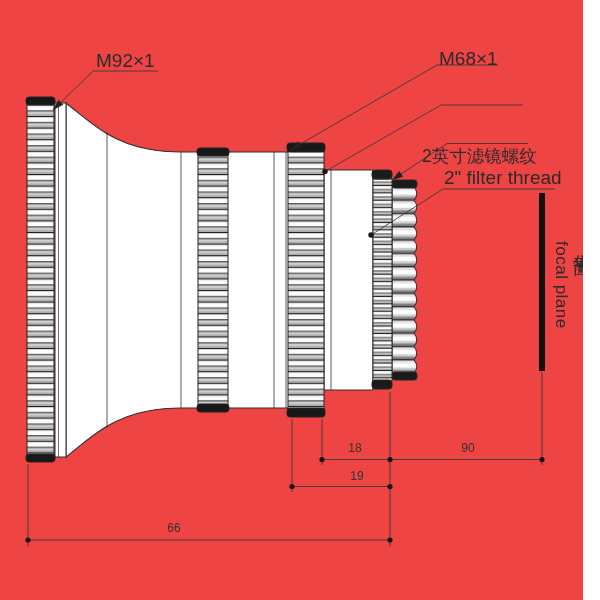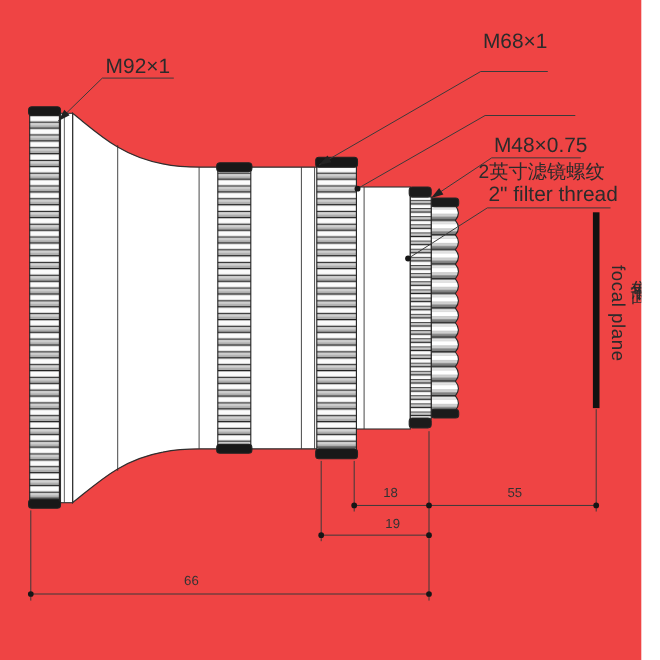--- a/index.html
+++ b/index.html
@@ -147,27 +147,26 @@
       <polyline points="528,143.5 447,143.5 392,180" marker-end="url(#arrow)"></polyline>
       <polyline points="555,189 443,189 371,235"></polyline>
     </g>
     <g fill="#161616">
       <circle cx="325" cy="171.5" r="2.7"></circle>
       <circle cx="371" cy="235" r="2.7"></circle>
     </g>
   </svg>
 
   <div class="lbl" style="left:96px;top:51px;">M92×1</div>
-  <div class="lbl" style="left:439px;top:29px;">M68×1</div>
-  <div class="lbl" style="left:449px;top:123px;">M48×0.75</div>
-  <div class="lbl lbl-cjk" style="left:435px;top:147px;">2英寸滤镜螺纹</div>
+  <div class="lbl" style="left:439px;top:49px;">M68×1</div>
+  <div class="lbl lbl-cjk" style="left:422px;top:147px;">2英寸滤镜螺纹</div>
   <div class="lbl" style="left:444px;top:168px;">2" filter thread</div>
 
   <div class="dim" style="left:333px;top:442px;">18</div>
-  <div class="dim" style="left:446px;top:442px;">55</div>
+  <div class="dim" style="left:446px;top:442px;">90</div>
   <div class="dim" style="left:335px;top:470px;">19</div>
   <div class="dim" style="left:152px;top:522px;">66</div>
 
   <div class="focal-text">
     <span class="zh">焦平面</span>
     <span class="en">focal plane</span>
   </div>
 
 </div>
 

